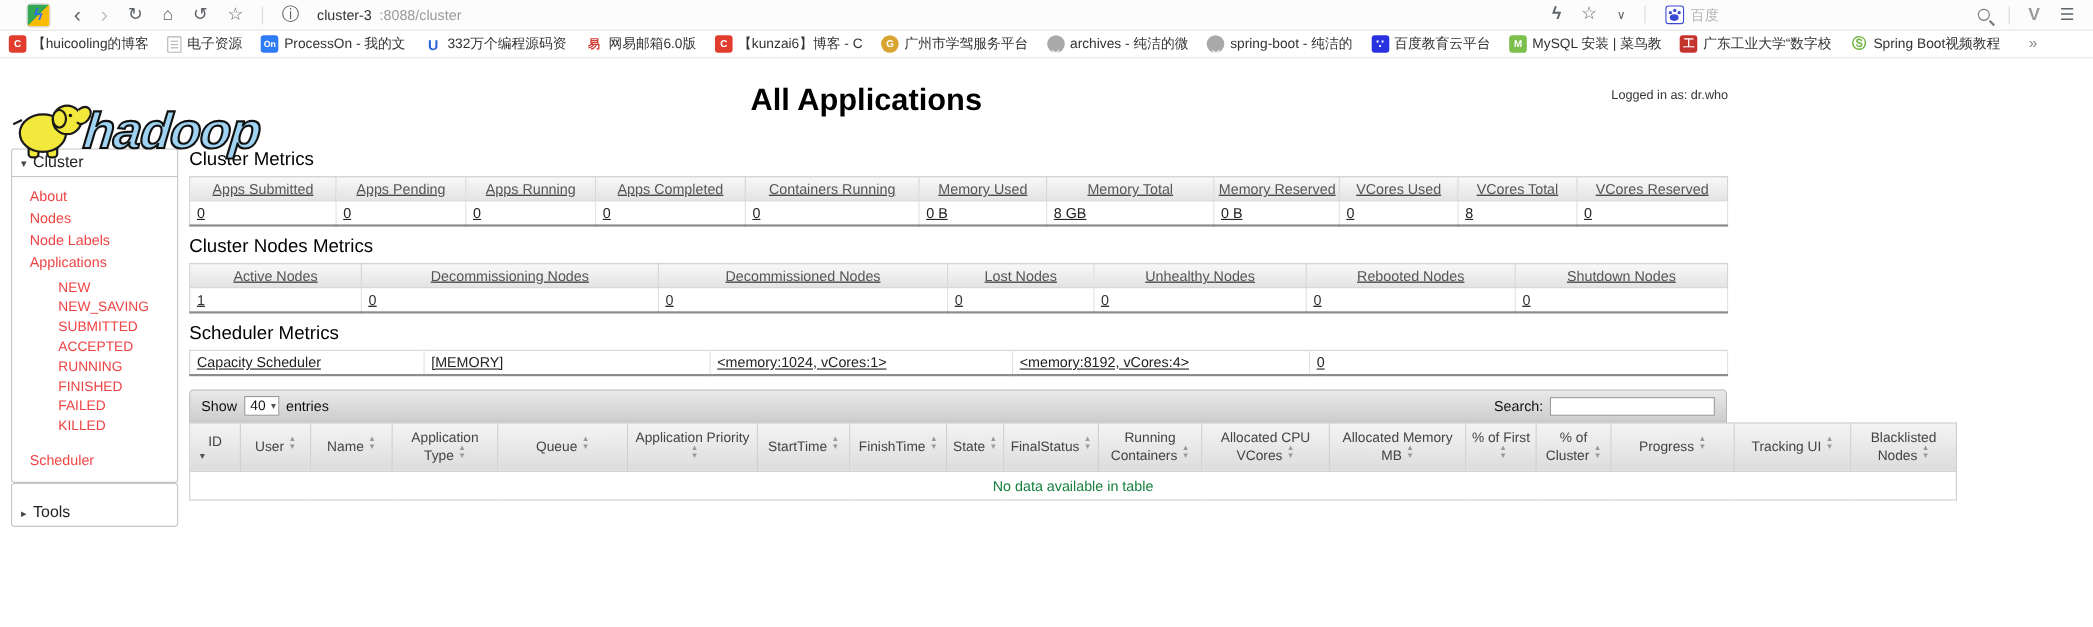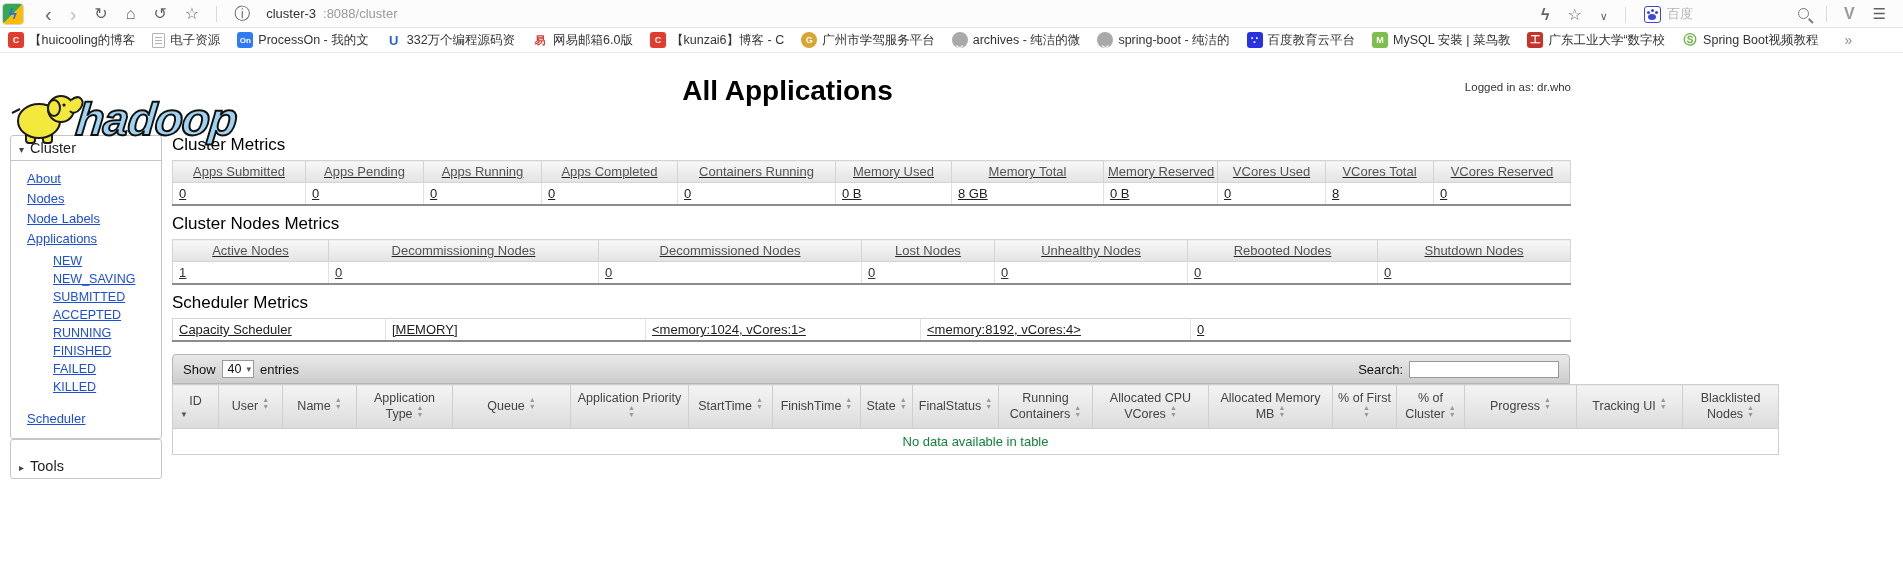--- a/index.html
+++ b/index.html
@@ -4,37 +4,37 @@
 <style>
   * { box-sizing: border-box; }
   html,body { margin:0; padding:0; }
   body {
     width:1903px; height:570px; overflow:hidden; background:#fff;
     font-family:"Liberation Sans", sans-serif; color:#222;
   }
   
   .chrome {
     position:relative; height:28px; background:#fcfcfc;
-    border-bottom:1px solid #e4e4e4; display:flex; align-items:center; padding-left:2px;
+    border-bottom:1px solid #e4e4e4; display:flex; align-items:center; padding-left:24px;
   }
   .app-logo {
     width:22px; height:22px; border:1px solid #d5d5d5; border-radius:4px; margin-right:12px;
     background:linear-gradient(135deg,#35a853 48%,#fbbc05 48%); position:relative; flex-shrink:0;
   }
   .app-logo::after { content:"ϟ"; position:absolute; left:6px; top:1px; color:#2a6df5; font-size:15px; font-weight:bold; }
   .nico { font-size:16px; color:#5f6368; margin:0 9px; line-height:1; cursor:default; }
   .nico.dis { color:#c0c0c0; }
   .i-back::before{content:"‹"; font-size:20px;} .i-fwd::before{content:"›"; font-size:20px;}
   .i-reload::before{content:"↻";} .i-home::before{content:"⌂";} .i-undo::before{content:"↺";}
   .i-star::before{content:"☆";} .i-info::before{content:"ⓘ"; color:#5f6368;}
   .vsep { width:1px; height:16px; background:#dadada; margin:0 8px; }
   .urlbox { display:flex; align-items:center; gap:7px; font-size:13px; }
   .url-host { color:#333; }
   .url-rest { color:#9a9a9a; }
-  .chrome .right1 { position:absolute; left:1532px; display:flex; align-items:flex-end; }
+  .chrome .right1 { position:absolute; left:1402px; display:flex; align-items:flex-start; }
   .i-bolt::before{content:"ϟ"; font-weight:bold;}
   .i-chev::before{content:"∨"; font-size:11px;}
   .baidu-box { width:17px; height:17px; border:1px solid #3b48d6; border-radius:3px; position:relative; margin:0 6px 0 10px; background:#fff; }
   .baidu-box::before { content:""; position:absolute; width:8px; height:6px; border-radius:50%; background:#3b48d6; left:3px; bottom:2px; }
   .baidu-box::after  { content:""; position:absolute; width:3px; height:3px; border-radius:50%; background:#3b48d6; left:6px; top:2px;
                        box-shadow:-4px 2px 0 #3b48d6, 4px 2px 0 #3b48d6; }
   .baidu-label { color:#b5b5b5; font-size:13px; }
   .chrome .right2 { position:absolute; right:8px; display:flex; align-items:center; }
   .mag { width:11px; height:11px; border:1.5px solid #7a7a7a; border-radius:50%; position:relative; margin:0 9px; }
   .mag::after { content:""; position:absolute; width:6px; height:1.5px; background:#7a7a7a; transform:rotate(45deg); left:9px; top:11px; }
@@ -71,21 +71,21 @@
                color:#9fd3f1; -webkit-text-stroke:2px #111; transform:skewX(-6deg); display:inline-block; }
   h1.title { text-align:center; font-size:28px; font-weight:bold; margin:22px 0 6px; color:#000; }
   .layout { display:flex; margin-top:28px; }
   
   .sidebar { width:172px; flex-shrink:0; padding:0 10px; }
   .sbox { border:1px solid #c6c6c6; border-radius:3px; background:#fff; }
   .sbox-head { display:flex; align-items:center; gap:6px; padding:4px 8px; border-bottom:1px solid #c6c6c6; font-size:14.5px; }
   .i-tri-down::before{content:"▾"; font-size:10px; color:#444;}
   .i-tri-right::before{content:"▸"; font-size:10px; color:#444;}
   .snav { font-size:13px; padding:8px 4px 10px 16px; }
-  .snav a { color:#1d4ed8; text-decoration:underline; cursor:pointer;text-align:center; }
+  .snav a { color:#ef4444; cursor:pointer;text-align:center; }
   .snav .lvl1 { line-height:1.55; }
   .states { padding-left:26px; font-size:12.5px; line-height:1.45; margin-top:2px; }
   .sched { margin-top:12px; line-height:1.5; }
   .tools { margin-top:14px; padding:4px 8px; border-bottom:1px solid #c6c6c6; }
   
   .main { width:1398px; }
   h2.sec { font-size:17px; font-weight:400; color:#000; margin:8px 0 5px; }
   h2.sec:first-child { margin-top:0; }
   table.metrics { width:100%; border-collapse:collapse; table-layout:fixed; font-size:13px;
                   border:1px solid #d4d4d4; border-bottom:2px solid #8c8c8c;text-decoration:underline; }

